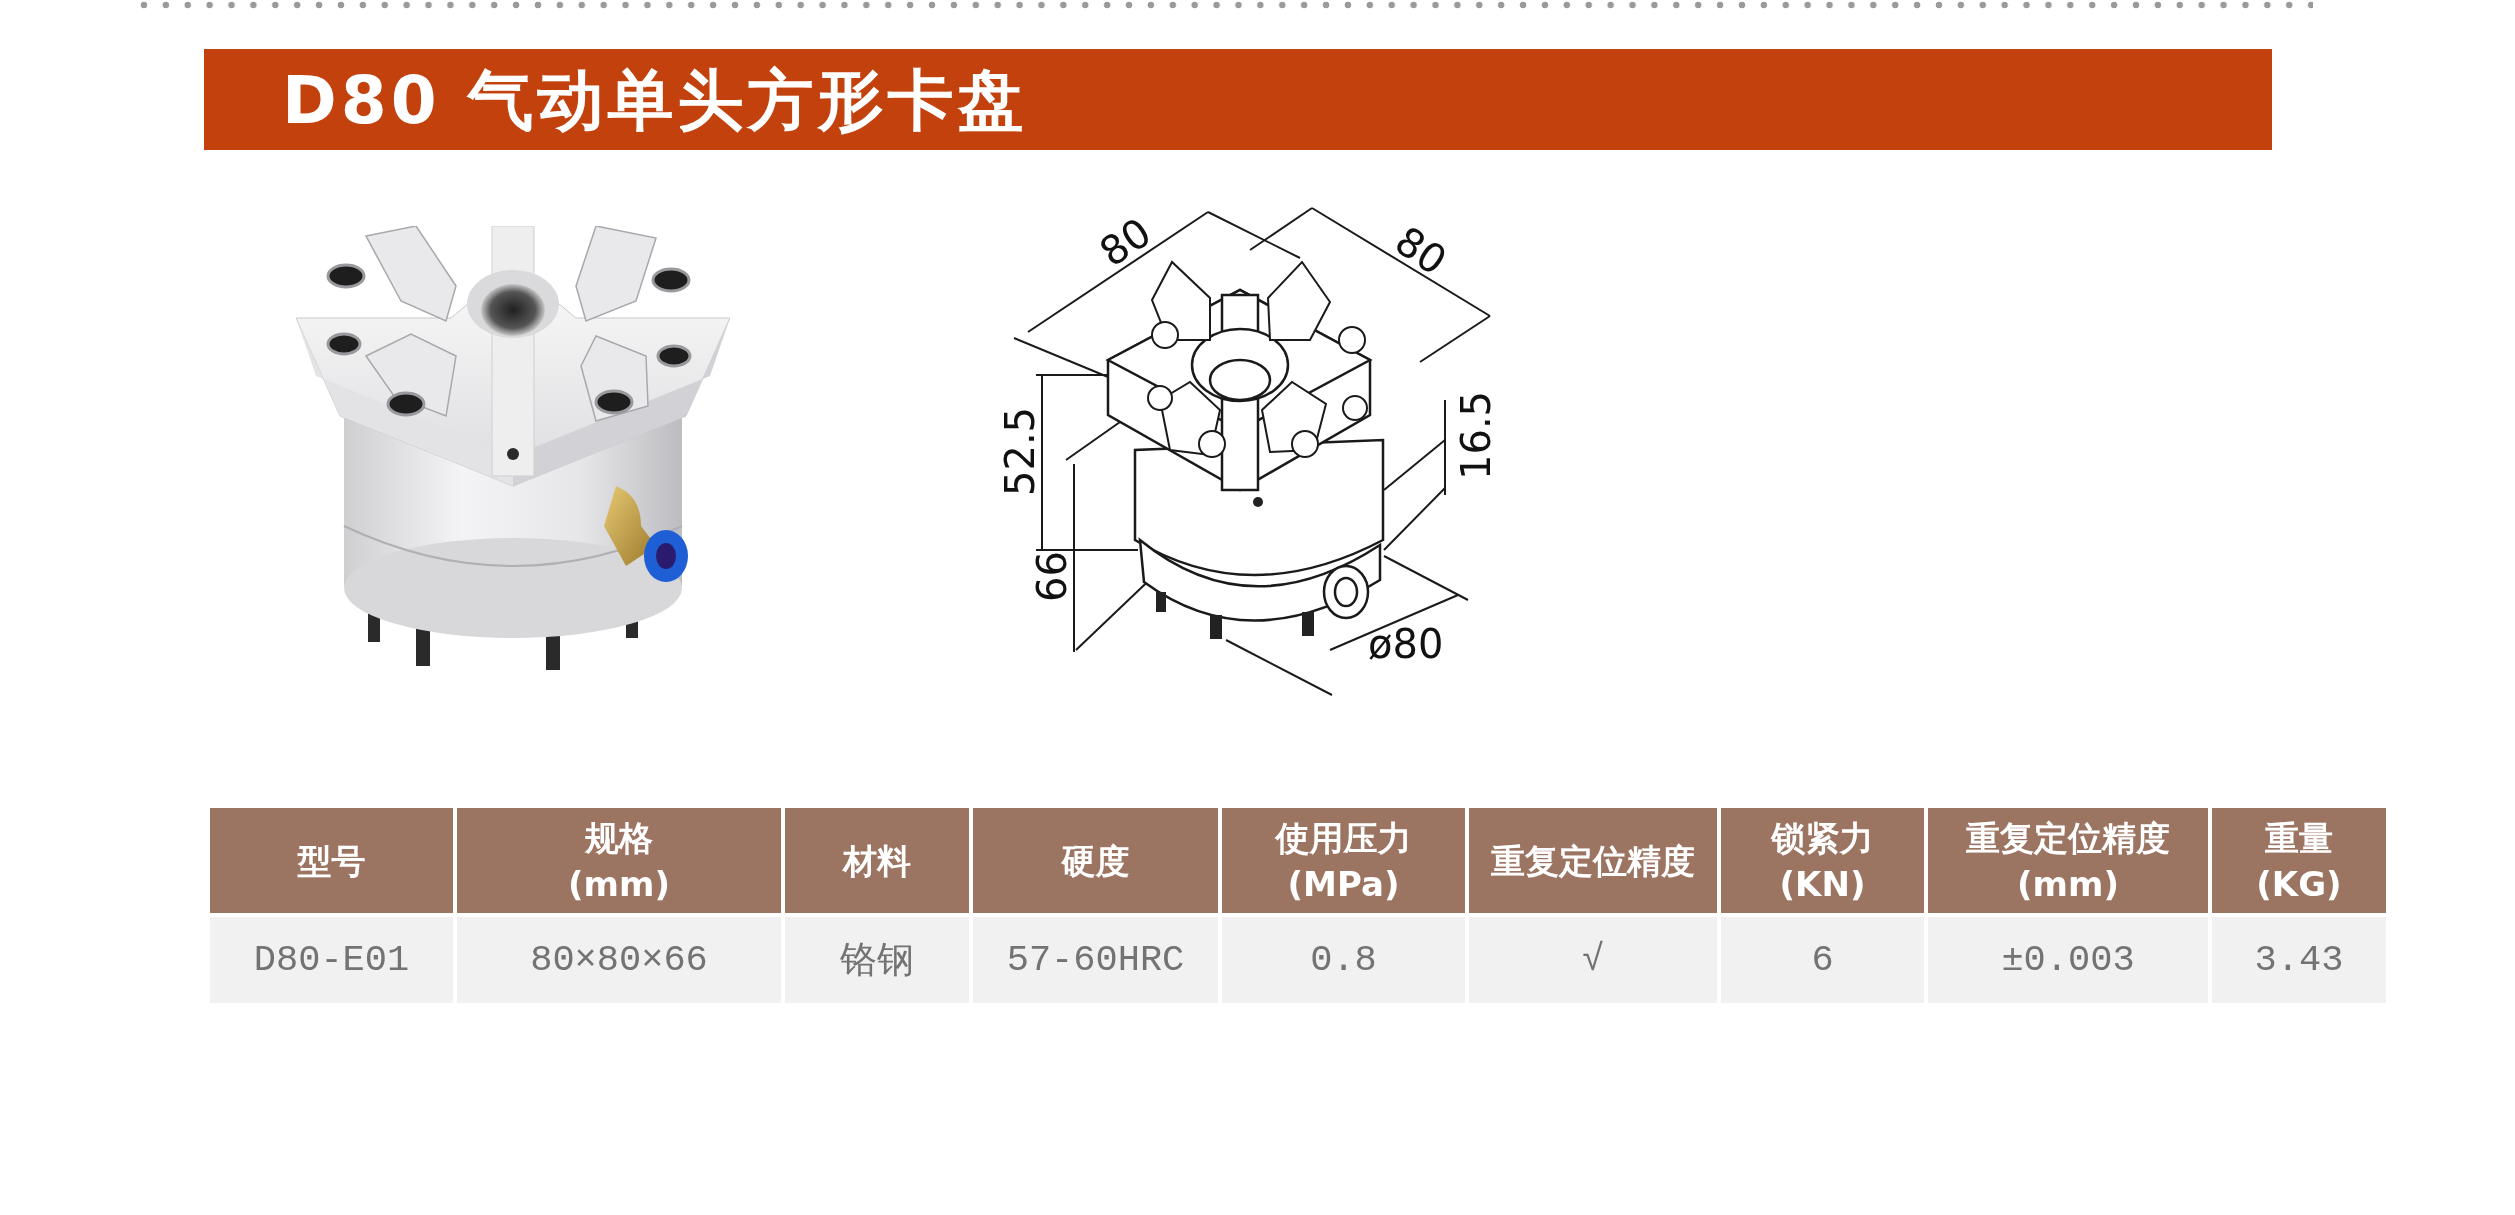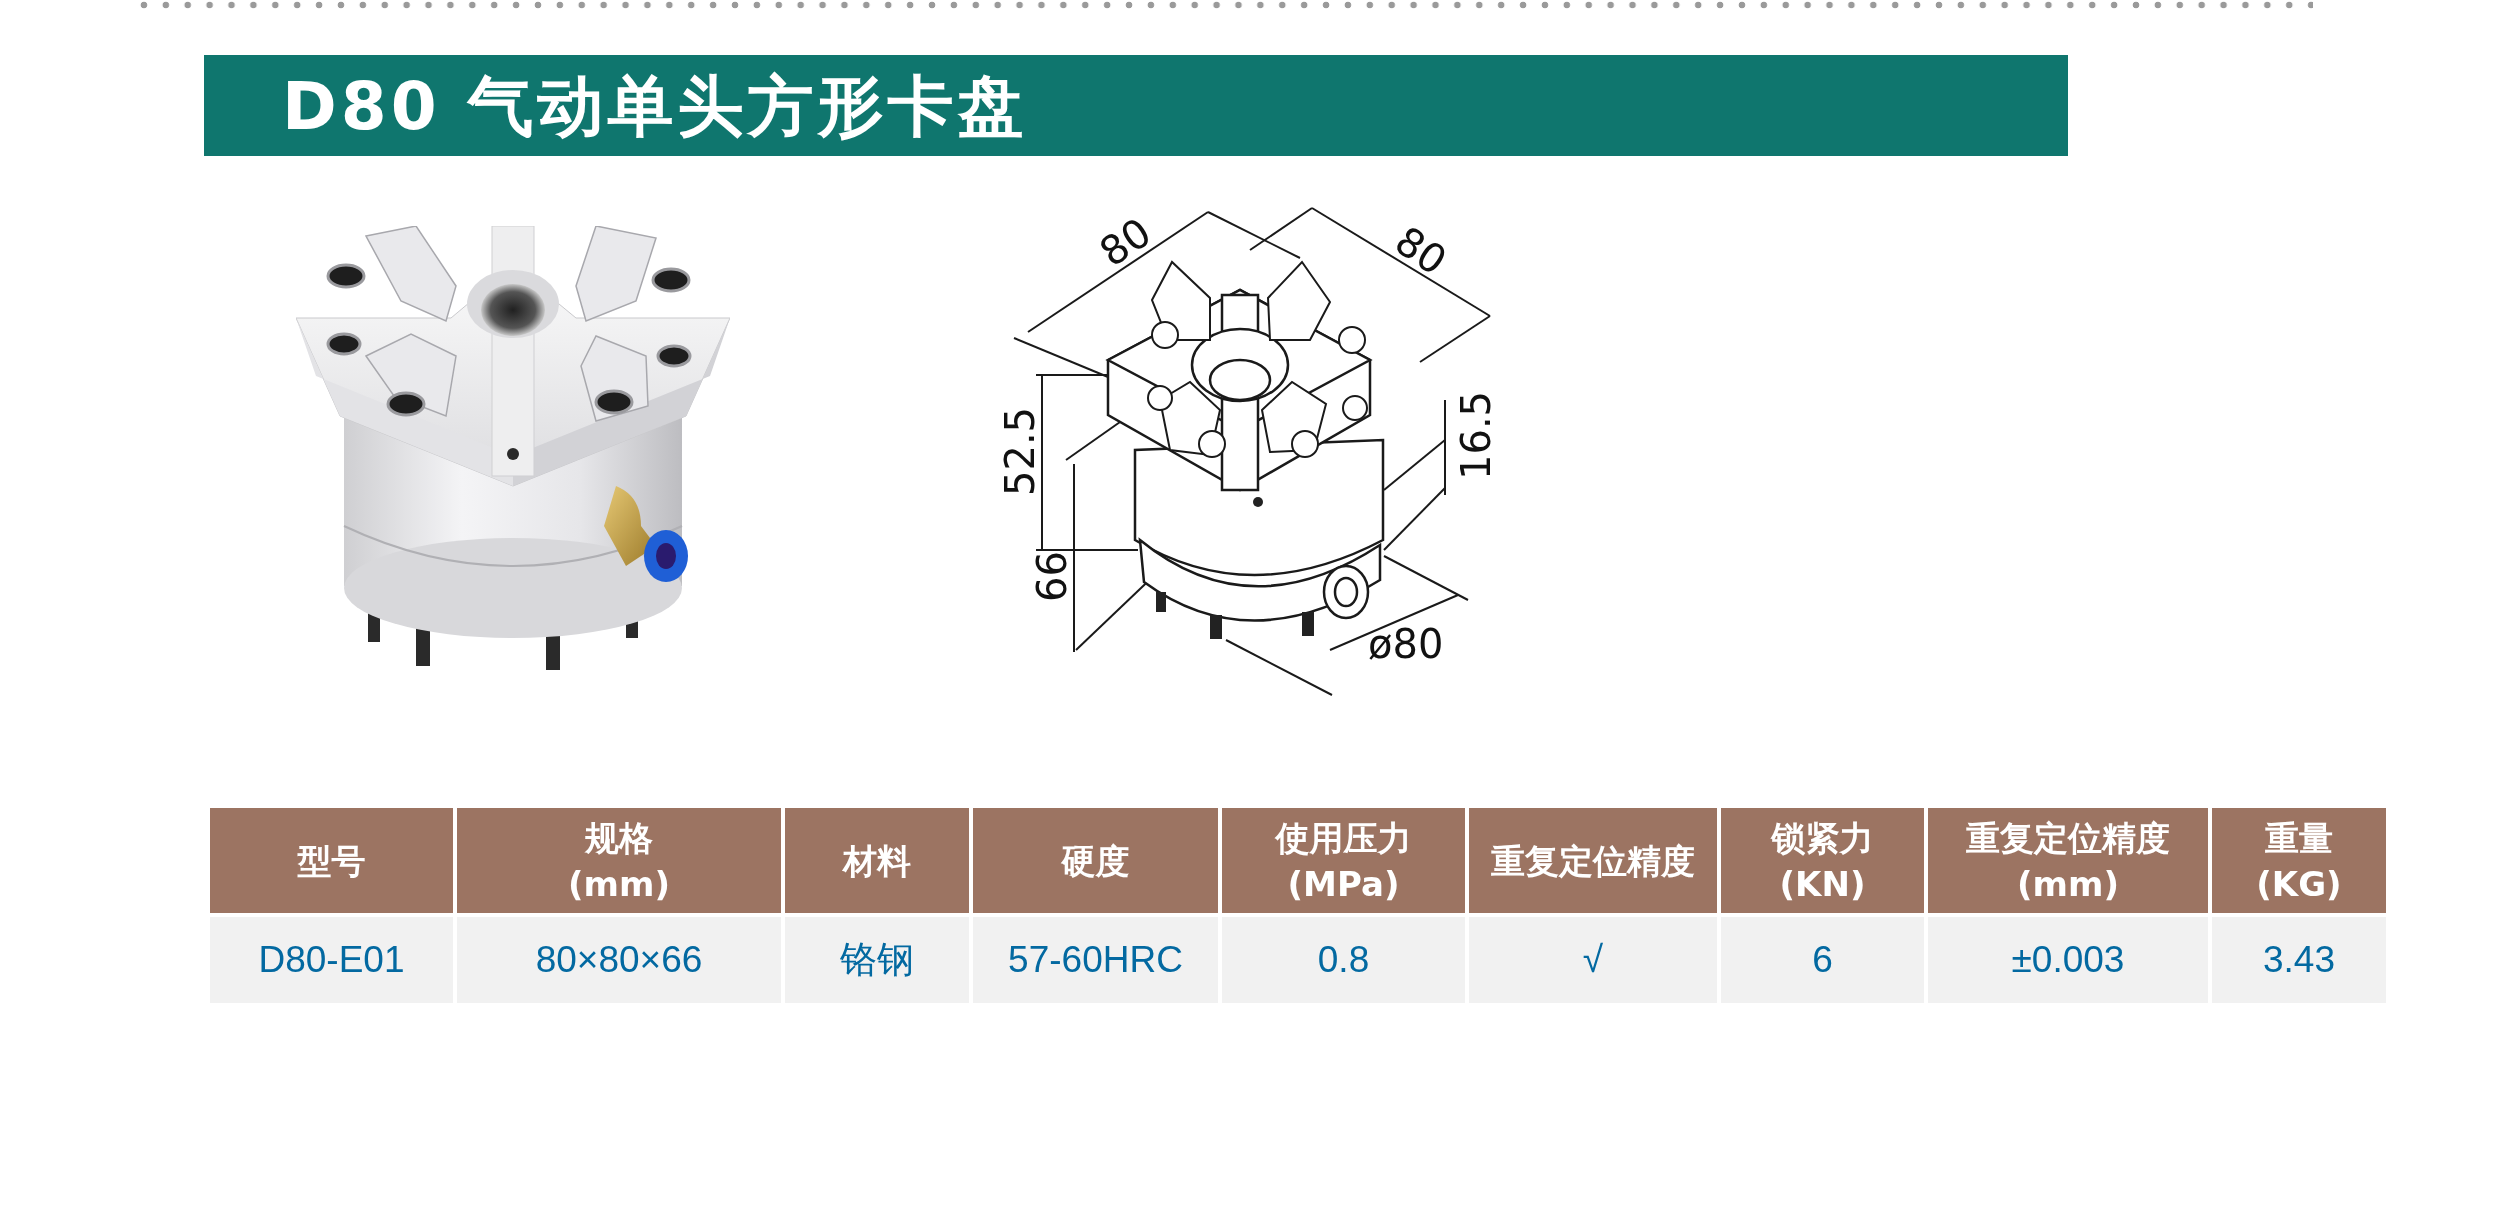--- a/index.html
+++ b/index.html
@@ -1,38 +1,38 @@
 <!DOCTYPE html>
 <html><head>
 <meta charset="utf-8">
 <style>
   html, body { margin: 0; padding: 0; background: #ffffff; }
   body { width: 2515px; height: 1215px; position: relative; overflow: hidden;
          font-family: "DejaVu Sans", "Liberation Sans", sans-serif; }
   .dots { position: absolute; left: 133px; top: 0; width: 2180px; height: 10px;
           background-image: radial-gradient(circle, #9a9a9a 3.2px, transparent 3.6px);
           background-size: 21.9px 10px; background-repeat: repeat-x; }
-  .title-band { position: absolute; left: 204px; top: 55px; width: 1864px; height: 101px;
-                background: #0f766e; }
+  .title-band { position: absolute; left: 204px; top: 49px; width: 2068px; height: 101px;
+                background: #c2410c; }
   .title-text { position: absolute; left: 78px; top: 10px; height: 84px; line-height: 84px;
                 color: #ffffff; font-size: 66px; font-weight: bold; letter-spacing: 4px;
                 font-family: "DejaVu Sans", sans-serif; white-space: nowrap; }
   .photo { position: absolute; left: 296px; top: 226px; width: 434px; height: 470px; }
   .drawing { position: absolute; left: 1000px; top: 190px; width: 760px; height: 580px; }
   .dim-label { font-family: "DejaVu Sans", sans-serif; font-size: 40px; fill: #111; }
 
   .spec-table { position: absolute; left: 210px; top: 808px; border-collapse: collapse;
                 table-layout: fixed; }
   .spec-table th, .spec-table td { padding: 0; text-align: center; vertical-align: middle;
                 border-left: 4px solid #ffffff; }
   .spec-table th:first-child, .spec-table td:first-child { border-left: none; }
   .spec-table th { background: #9C7462; color: #ffffff; height: 105px; font-weight: bold;
                    font-size: 34px; line-height: 46px; border-bottom: 4px solid #ffffff; }
-  .spec-table td { background: #F1F1F1; color: #0369a1; height: 86px; font-size: 37px;
-                   font-family: Liberation Sans, sans-serif; }
+  .spec-table td { background: #F1F1F1; color: #737373; height: 86px; font-size: 37px;
+                   font-family: Liberation Mono, monospace; }
   .th-line { display: block; }
 </style>
 </head>
 <body>
 
 <div class="dots"></div>
 
 <div class="title-band">
   <div class="title-text">D80  气动单头方形卡盘</div>
 </div>

